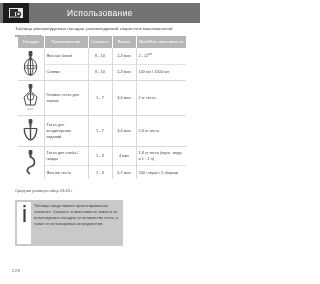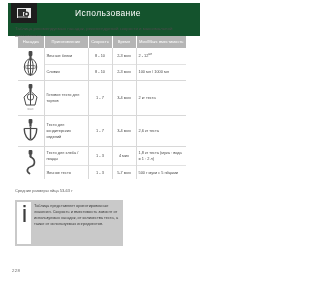--- a/index.html
+++ b/index.html
@@ -7,22 +7,22 @@
     width:200px;height:284px;
     background:#ffffff;
     font-family:"Liberation Sans", sans-serif;
     color:#3a3a3a;
     overflow:hidden;
     position:relative;
   }
 
   
   .header{
-    position:absolute;left:8px;top:3px;width:200px;height:33px;
-    background:#14532d;
+    position:absolute;left:0;top:3px;width:200px;height:20px;
+    background:#737373;
   }
   .header-icon{
     position:absolute;left:3px;top:0px;width:26px;height:20px;
     background:#1d1d1d;
     display:flex;align-items:center;justify-content:center;
   }
   .header-icon svg{display:block;}
   .header-title{
     position:absolute;left:0;top:0;width:200px;height:20px;
     display:flex;align-items:center;justify-content:center;

